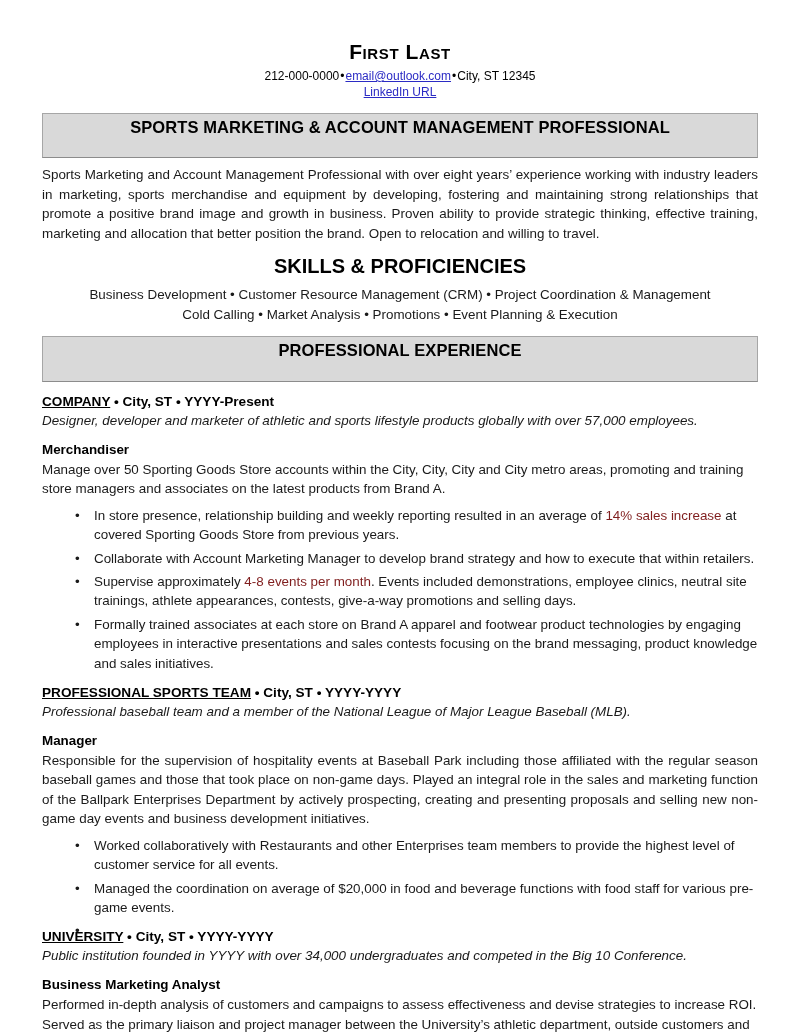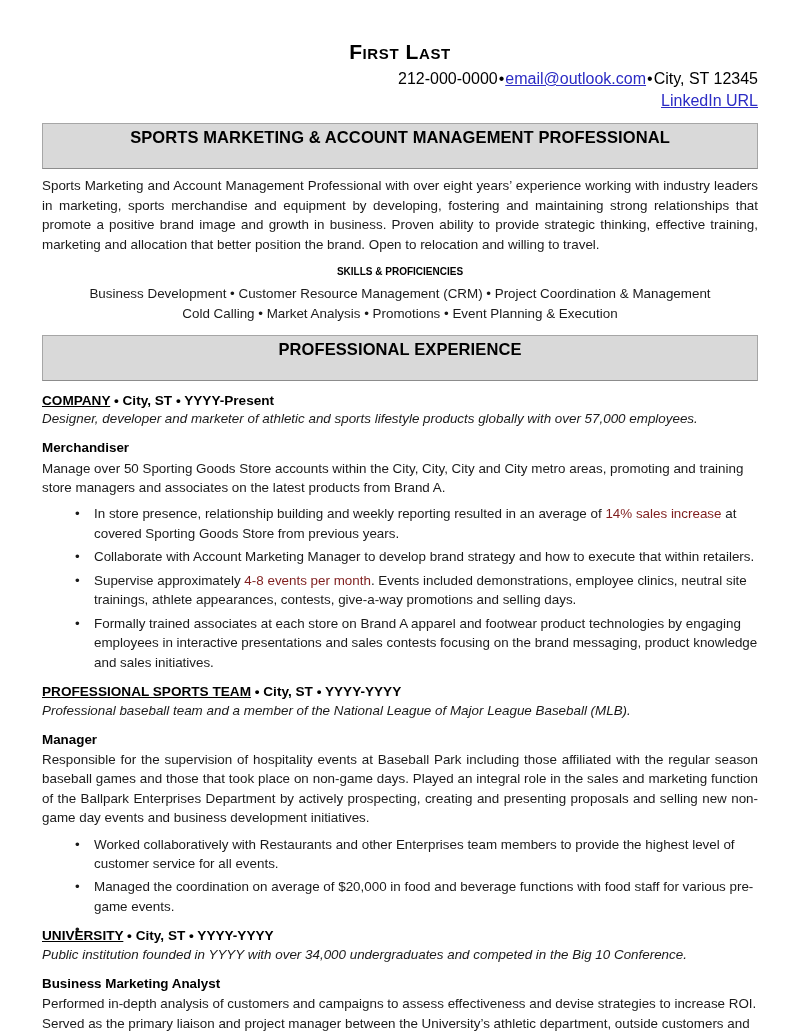--- a/index.html
+++ b/index.html
@@ -28,22 +28,22 @@
     text-align: center;
     font-size: 21px;
     font-weight: bold;
     font-variant: small-caps;
     letter-spacing: 0.6px;
     color: #000000;
     margin: 0 0 4px 0;
     line-height: 1.15;
   }
   .contact-line {
-    text-align: right;
-    font-size: 16px;
+    text-align: center;
+    font-size: 12px;
     color: #000000;
     line-height: 1.35;
   }
   .contact-line .sep { padding: 0 1px; }
   .link {
     color: #2b2bc4;
     text-decoration: underline;
   }
 
   
@@ -64,21 +64,21 @@
   
   .summary {
     font-size: 13.4px;
     line-height: 1.46;
     text-align: justify;
     margin-top: 7px;
     color: #1a1a1a;
   }
   .centered-heading {
     text-align: center;
-    font-size: 10px;
+    font-size: 20px;
     font-weight: bold;
     margin-top: 12px;
     color: #000000;
   }
   .skills-list {
     text-align: center;
     font-size: 13.4px;
     line-height: 1.45;
     margin-top: 7px;
     color: #1a1a1a;

